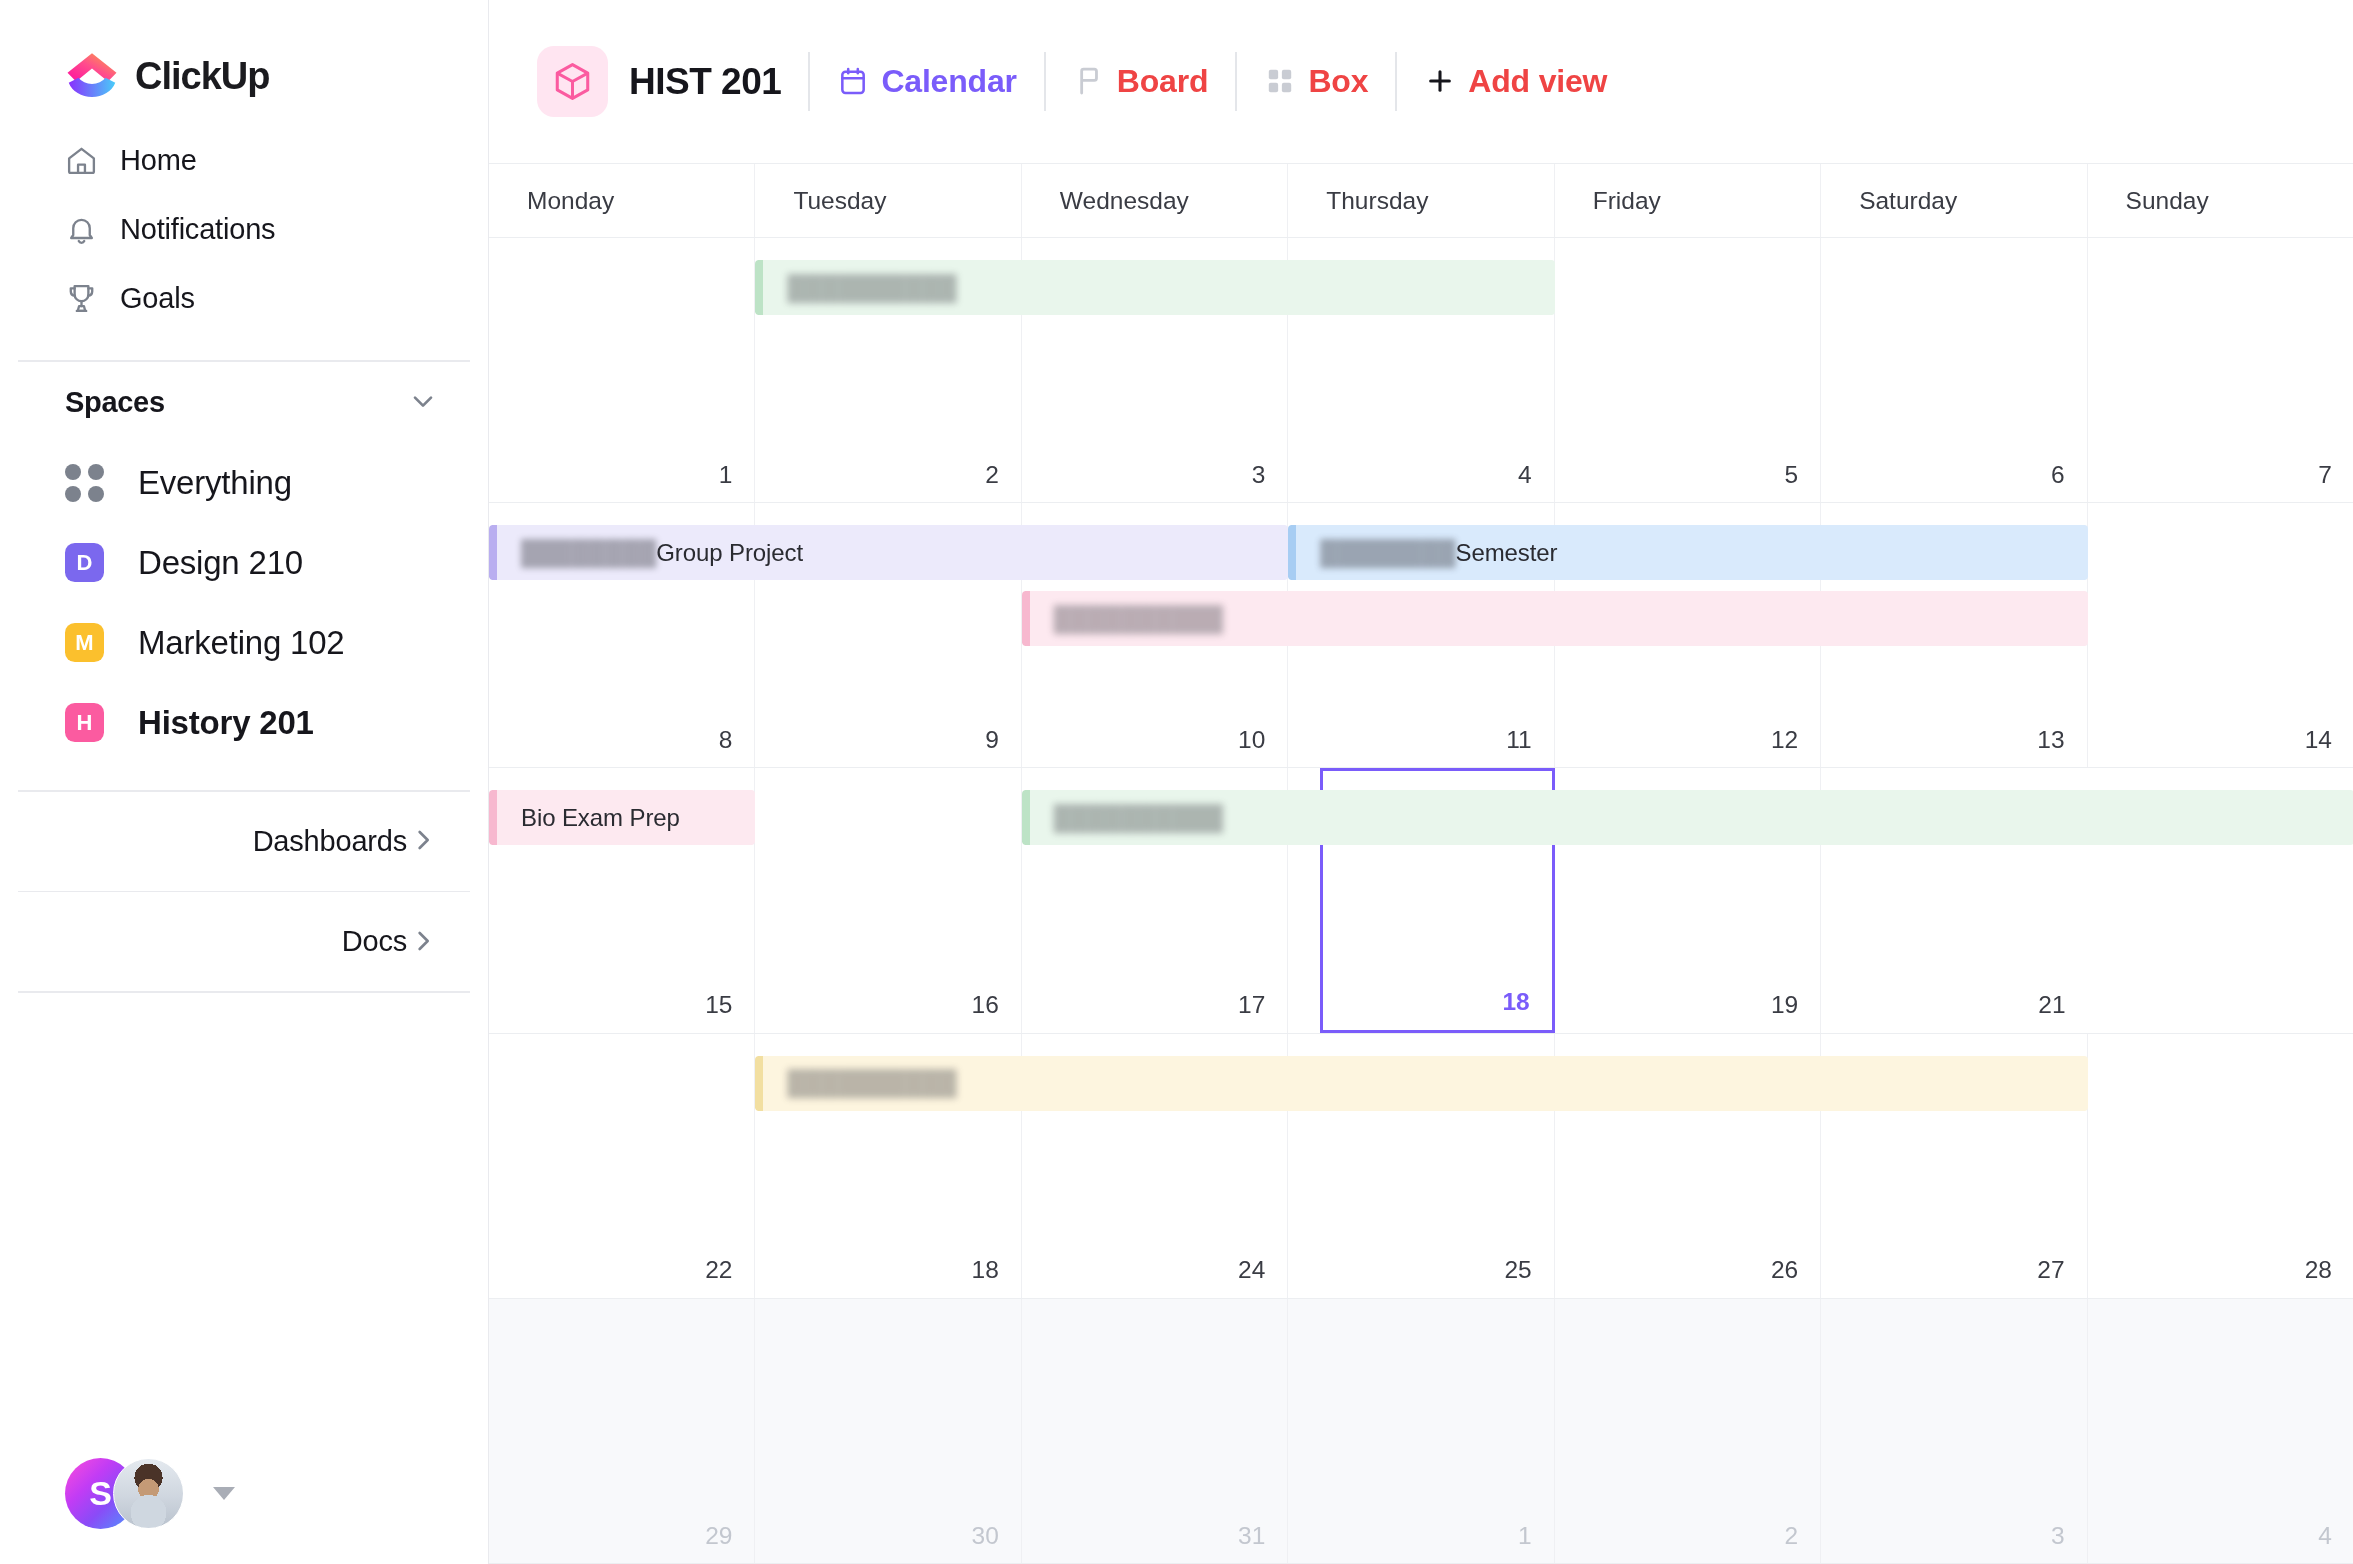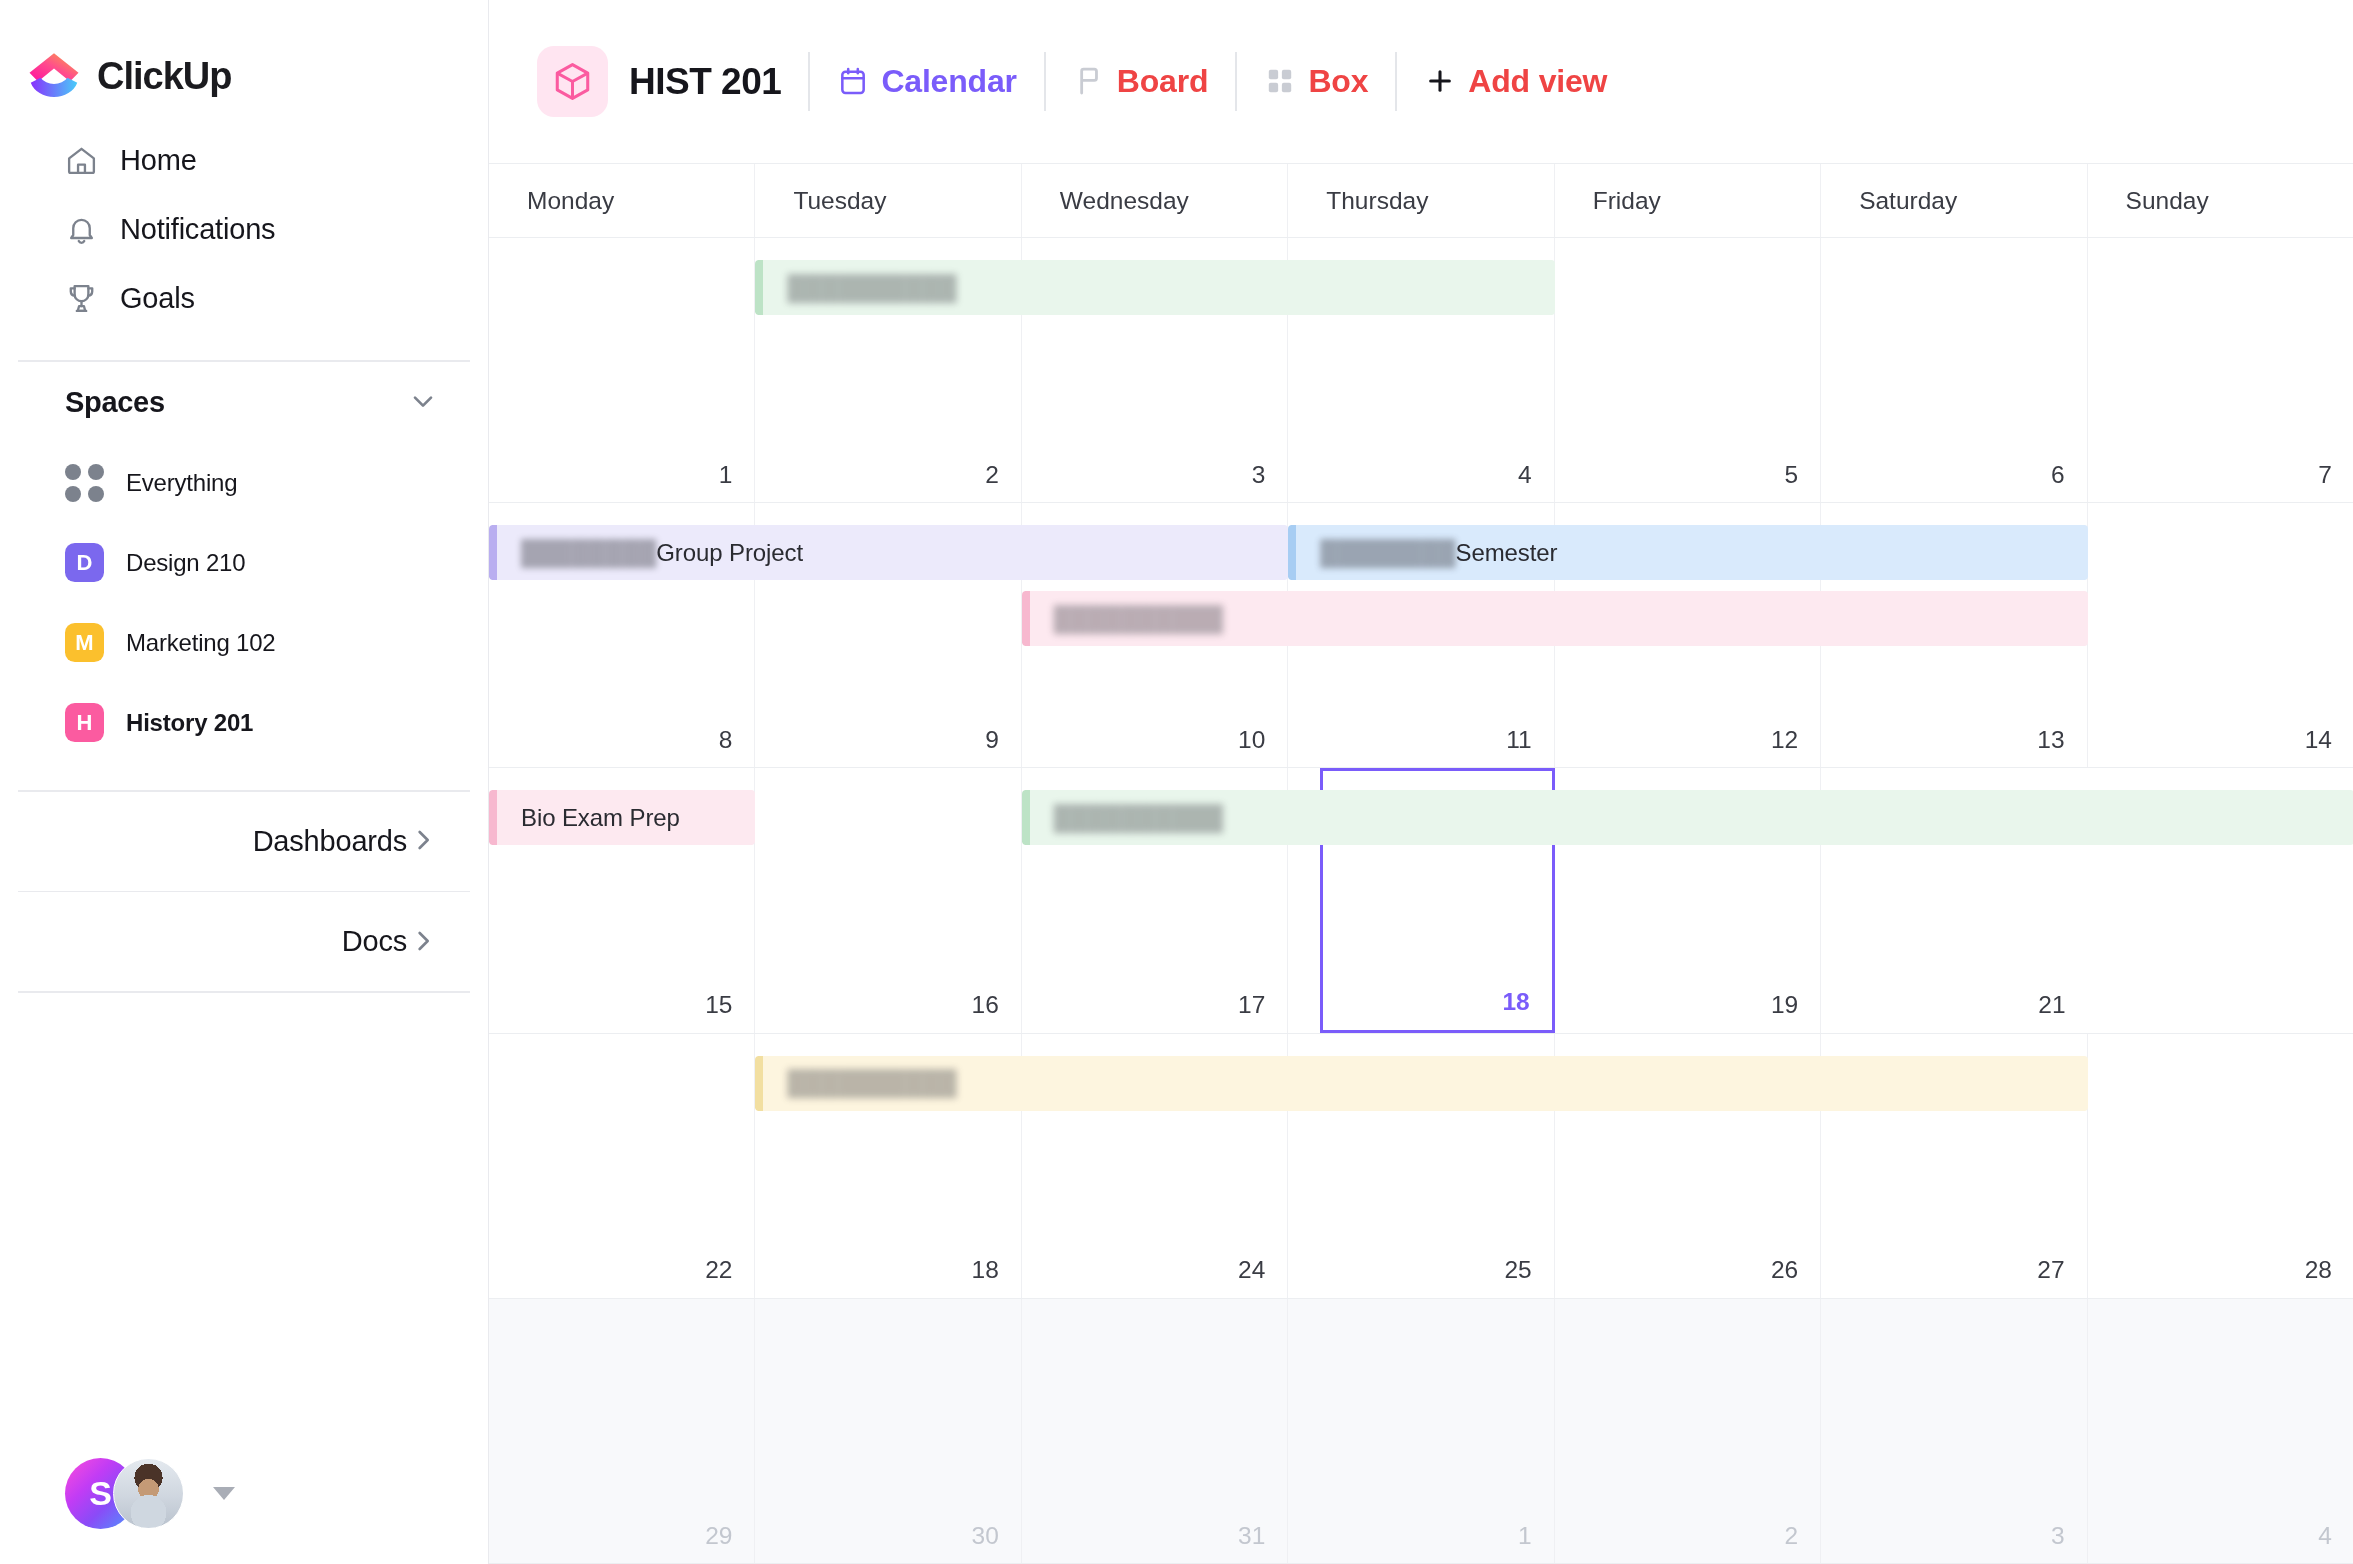--- a/index.html
+++ b/index.html
@@ -17,21 +17,21 @@
     width: 489px; height: 1564px;
     background: #ffffff;
     border-right: 1.8px solid #e9eaee;
     display: flex; flex-direction: column;
     flex: 0 0 489px;
     position: relative;
   }
   .brand {
     display: flex; align-items: center;
     gap: 16px;
-    padding: 48px 0 0 27px;
+    padding: 48px 0 0 65px;
     height: 104px;
   }
   .brand-mark {
     width: 54px; height: 49px; position: relative;
   }
   .brand-text {
     font-size: 38px; font-weight: 700; color: #1b1b1f;
     letter-spacing: -1px;
   }
 
@@ -55,21 +55,21 @@
   .space-item {
     display: flex; align-items: center; gap: 22px;
     height: 80px; padding-left: 65px; cursor: pointer;
   }
   .space-badge {
     width: 39px; height: 39px; border-radius: 9.8px;
     display: flex; align-items: center; justify-content: center;
     color: #fff; font-size: 22px; font-weight: 700;
     flex: 0 0 39px;
   }
-  .space-label { font-size: 24px; color: #16161c; letter-spacing:-0.2px;}
+  .space-label { font-size: 33px; color: #16161c; letter-spacing:-0.2px;margin-left:12px;}
   .space-label.active { font-weight: 700; }
   .dots-icon { width: 39px; height:39px; display:grid; grid-template-columns: 16px 16px; grid-template-rows: 16px 16px; gap: 6.1px; align-content:center; justify-content:center; flex: 0 0 39px;}
   .dots-icon i { width: 16px; height: 16px; border-radius: 50%; background: #7c828d; display:block;}
 
   .sec-row {
     display: flex; align-items: center; justify-content: flex-end;
     padding: 0 49px 0 65px; height: 99px; cursor: pointer;
   }
   .sec-label { font-size: 29px; color: #16161c; letter-spacing:-0.2px;}
 

